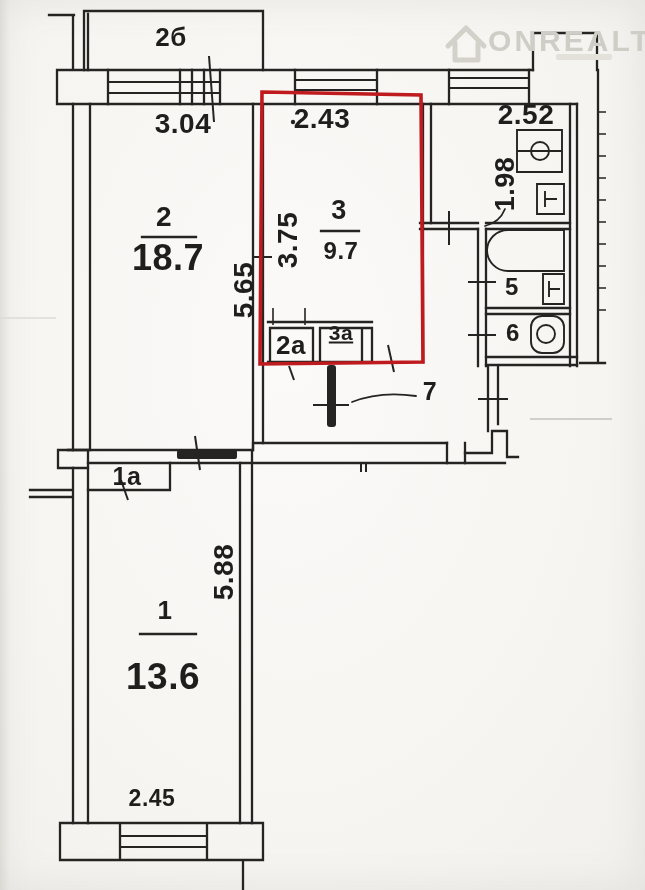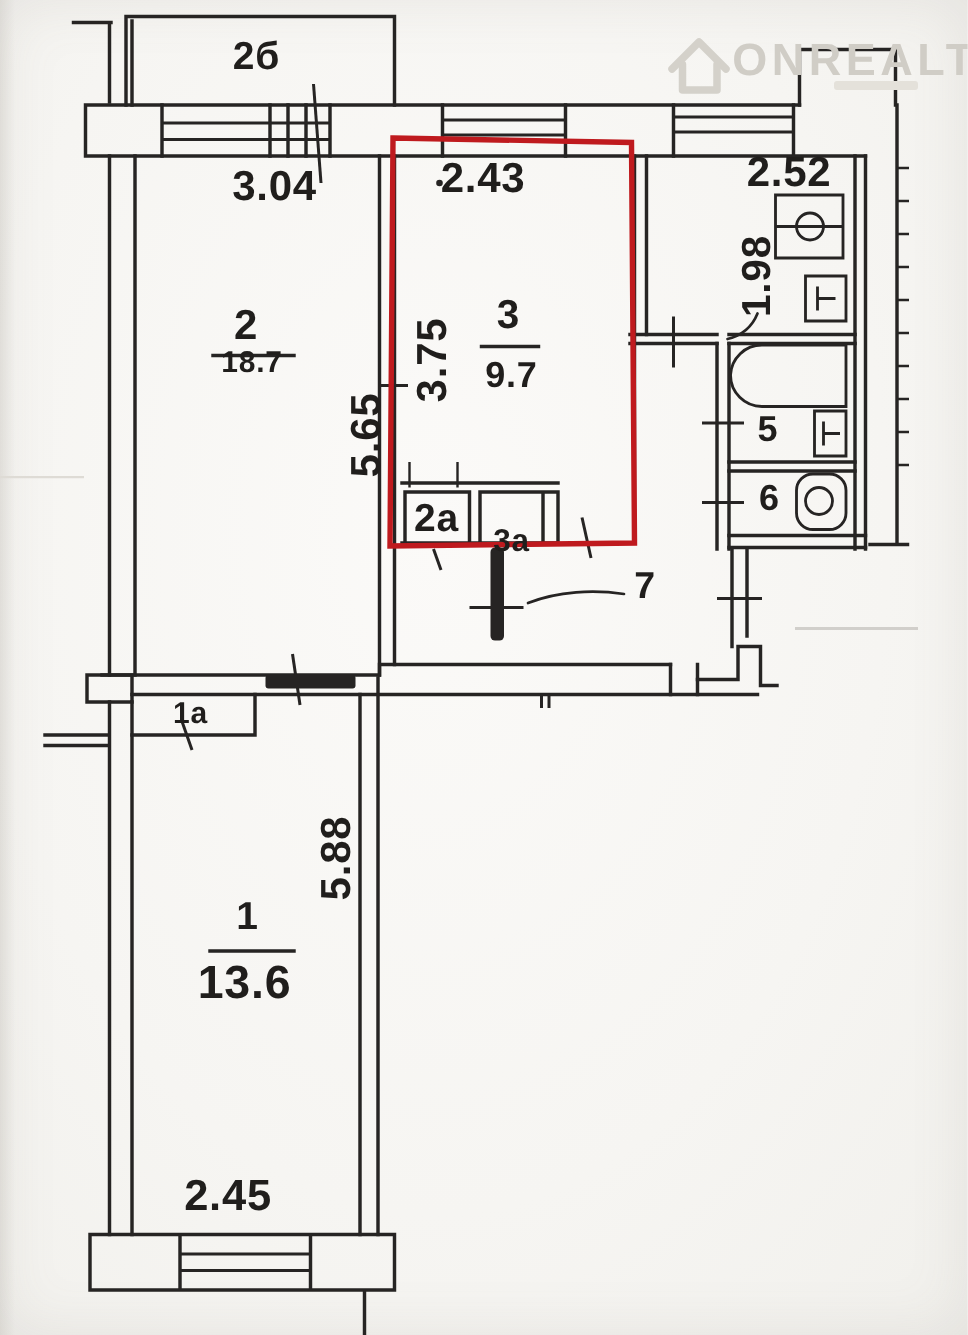--- a/index.html
+++ b/index.html
@@ -163,34 +163,34 @@
   <div class="wm-sub" style="left:556px;top:54px;"></div>
 
   <div class="lbl" style="left:171px;top:37px;font-size:26px;">2б</div>
 
   <div class="lbl" style="left:147px;top:124px;font-size:28px;margin-left:36px;">3.04</div>
   <div class="lbl" style="left:322px;top:119px;font-size:28px;">2.43</div>
   <div class="lbl" style="left:482px;top:115px;font-size:28px;margin-left:44px;">2.52</div>
   <div class="lbl rot" style="left:505px;top:184px;font-size:27px;">1.98</div>
 
   <div class="lbl" style="left:164px;top:217px;font-size:28px;">2</div>
-  <div class="lbl" style="left:168px;top:242px;font-size:20px;text-align:right;">18.7</div>
+  <div class="lbl" style="left:168px;top:258px;font-size:36px;text-align:right;">18.7</div>
   <div class="lbl rot" style="left:244px;top:290px;font-size:28px;">5.65</div>
 
   <div class="lbl rot" style="left:288px;top:240px;font-size:28px;">3.75</div>
   <div class="lbl" style="left:339px;top:210px;font-size:27px;">3</div>
   <div class="lbl" style="left:341px;top:251px;font-size:24px;">9.7</div>
 
   <div class="lbl" style="left:291px;top:345px;font-size:26px;">2а</div>
-  <div class="lbl" style="left:341px;top:361px;font-size:21px;">3а</div>
+  <div class="lbl" style="left:341px;top:332px;font-size:21px;text-decoration:underline;">3а</div>
 
   <div class="lbl" style="left:512px;top:287px;font-size:24px;">5</div>
   <div class="lbl" style="left:513px;top:333px;font-size:24px;">6</div>
   <div class="lbl" style="left:430px;top:391px;font-size:25px;">7</div>
 
-  <div class="lbl" style="left:127px;top:476px;font-size:20px;">1а</div>
+  <div class="lbl" style="left:127px;top:476px;font-size:25px;">1а</div>
 
   <div class="lbl rot" style="left:224px;top:572px;font-size:28px;">5.88</div>
   <div class="lbl" style="left:165px;top:610px;font-size:26px;">1</div>
-  <div class="lbl" style="left:163px;top:655px;font-size:31px;">13.6</div>
-  <div class="lbl" style="left:152px;top:798px;font-size:29px;">2.45</div>
+  <div class="lbl" style="left:163px;top:676px;font-size:37px;">13.6</div>
+  <div class="lbl" style="left:152px;top:798px;font-size:23px;">2.45</div>
 
 </div>
 
 </body></html>

